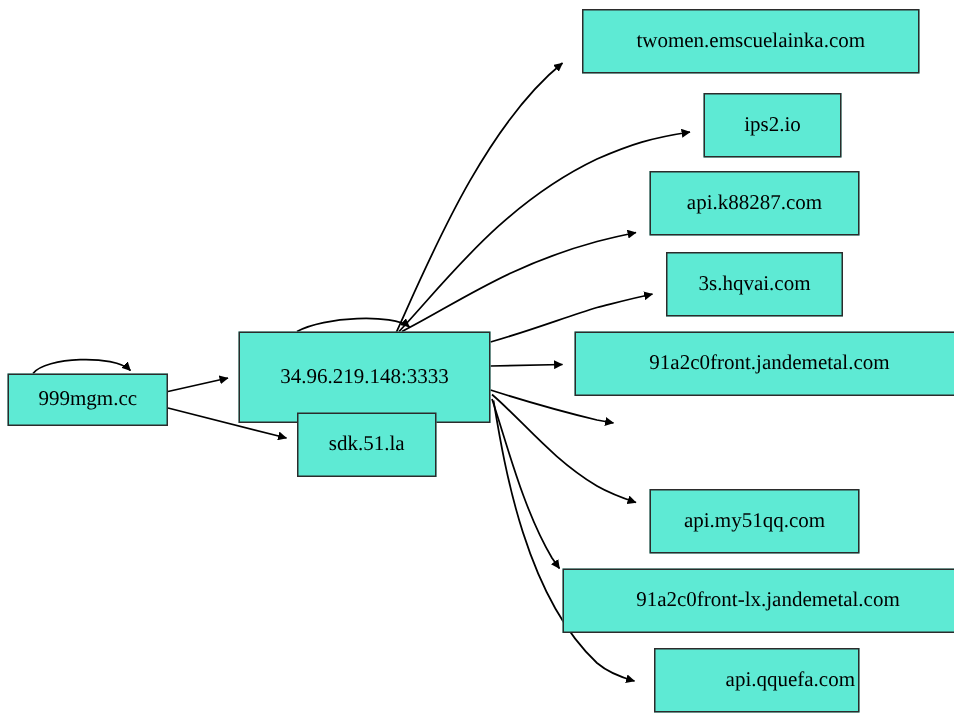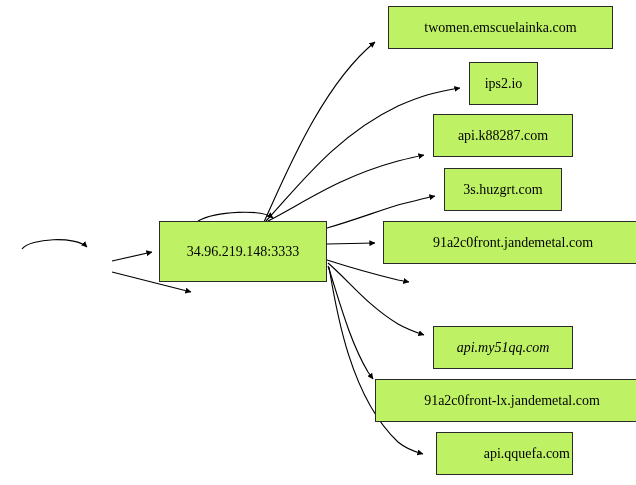--- a/index.html
+++ b/index.html
@@ -19,21 +19,21 @@
     position: absolute;
     left: 0;
     top: 0;
     width: 636px;
     height: 485px;
   }
   .node {
     position: absolute;
     box-sizing: border-box;
     border: 1px solid #2b2b2b;
-    background: #bef264;
+    background: #5eead4;
     display: flex;
     align-items: center;
     justify-content: center;
     color: #000000;
     font-size: 14px;
     line-height: 1;
     white-space: nowrap;
     z-index: 2;
   }
   .node-label {
@@ -76,48 +76,54 @@
       <path d="M 327,260 C 352,268 373,274 398,280 L 409,282"></path>
 
       <path d="M 328,263 C 349,281 368,306 398,324 C 405,328 412,331 424,335"></path>
 
       <path d="M 328,266 C 338,296 349,340 368,372 L 373,379"></path>
 
       <path d="M 329,267 C 336,309 350,397 398,442 C 405,448 412,451 423,454"></path>
     </g>
   </svg>
 
+  <div class="node" style="left:5px;top:249px;width:107px;height:35px;">
+    <span class="node-label">999mgm.cc</span>
+  </div>
 
   <div class="node" style="left:159px;top:221px;width:168px;height:61px;">
     <span class="node-label">34.96.219.148:3333</span>
   </div>
 
+  <div class="node" style="left:198px;top:275px;width:93px;height:43px;">
+    <span class="node-label">sdk.51.la</span>
+  </div>
 
   <div class="node" style="left:388px;top:6px;width:225px;height:43px;">
     <span class="node-label">twomen.emscuelainka.com</span>
   </div>
 
-  <div class="node" style="left:469px;top:62px;width:69px;height:43px;">
+  <div class="node" style="left:469px;top:62px;width:92px;height:43px;">
     <span class="node-label">ips2.io</span>
   </div>
 
   <div class="node" style="left:433px;top:114px;width:140px;height:43px;">
     <span class="node-label">api.k88287.com</span>
   </div>
 
   <div class="node" style="left:444px;top:168px;width:118px;height:43px;">
-    <span class="node-label">3s.huzgrt.com</span>
+    <span class="node-label">3s.hqvai.com</span>
   </div>
 
   <div class="node" style="left:383px;top:221px;width:260px;height:43px;justify-content:center;">
     <span class="node-label">91a2c0front.jandemetal.com</span>
   </div>
 
 
-  <div class="node" style="left:433px;top:326px;width:140px;height:43px;font-style:italic;">
+  <div class="node" style="left:433px;top:326px;width:140px;height:43px;">
     <span class="node-label">api.my51qq.com</span>
   </div>
 
   <div class="node" style="left:375px;top:379px;width:274px;height:43px;">
     <span class="node-label">91a2c0front-lx.jandemetal.com</span>
   </div>
 
   <div class="node" style="left:436px;top:432px;width:137px;height:43px;justify-content:flex-end;">
     <span class="node-label">api.qquefa.com</span>
   </div>

